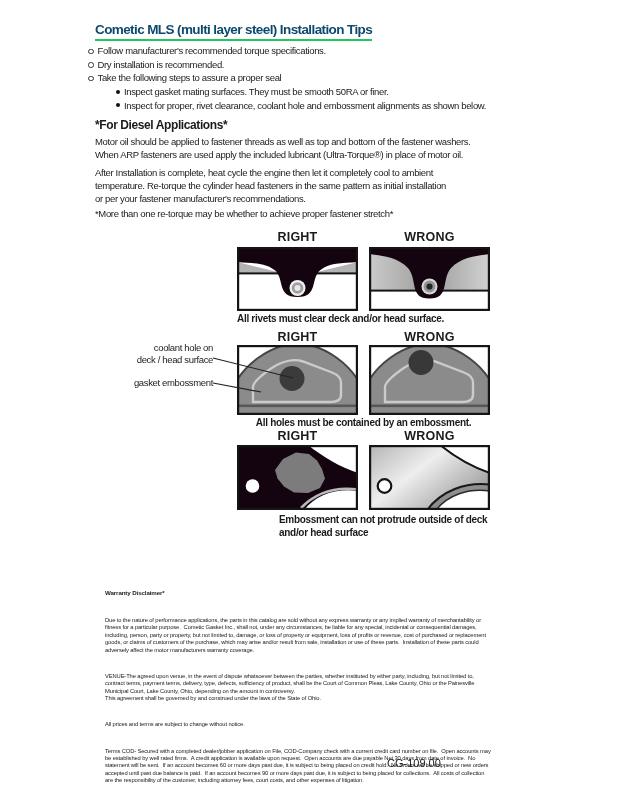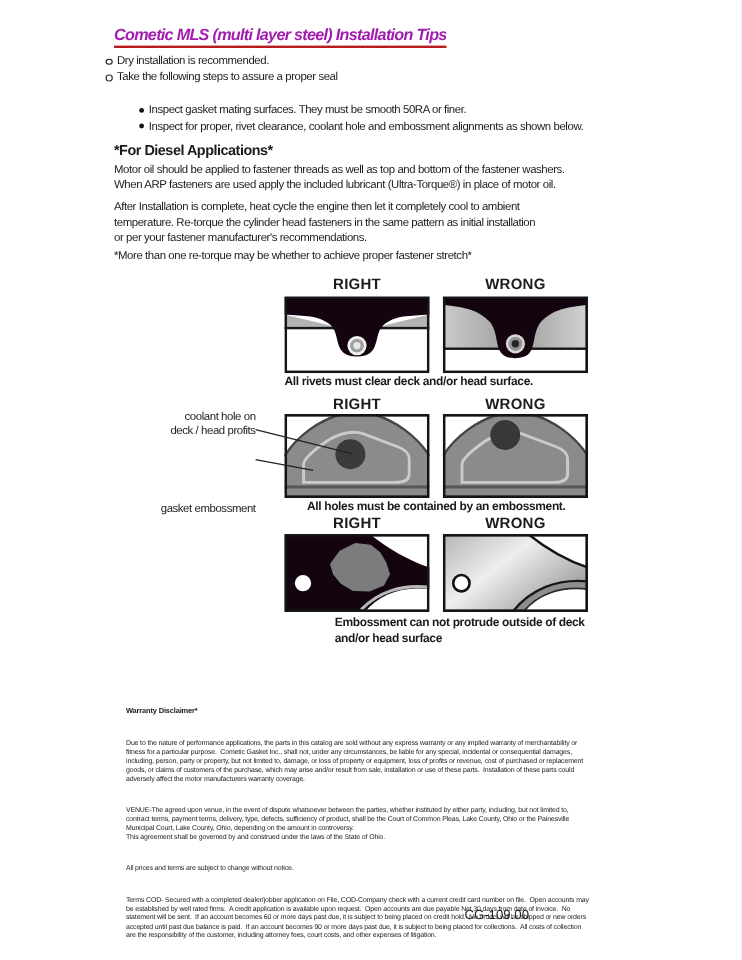--- a/index.html
+++ b/index.html
@@ -1,20 +1,20 @@
 <!DOCTYPE html>
 <html><head>
 <meta charset="utf-8">
 <style>
   html,body{margin:0;padding:0;background:#e8e8e8;}
   #page{position:relative;width:618px;height:800px;background:#ffffff;overflow:hidden;
         font-family:"Liberation Sans", sans-serif;color:#1b1b1b;}
   .abs{position:absolute;}
-  .title{font-size:13.5px;font-weight:bold;letter-spacing:-0.6px;color:#a21caf;
-         border-bottom:2px solid #b91c1c;padding-bottom:2px;display:inline-block;white-space:nowrap;font-style:italic;}
+  .title{font-size:13.5px;font-weight:bold;letter-spacing:-0.6px;color:#0c4a6e;
+         border-bottom:2px solid #22c55e;padding-bottom:2px;display:inline-block;white-space:nowrap;}
   .body-text{font-size:9.5px;letter-spacing:-0.35px;line-height:13px;white-space:pre;}
   .bullet-row{display:flex;align-items:flex-start;line-height:13.5px;font-size:9.5px;letter-spacing:-0.35px;white-space:nowrap;}
   .marker-hollow{flex:0 0 auto;width:3.5px;height:3.5px;border:1px solid #333;border-radius:50%;margin:4.5px 4px 0 0;}
   .marker-solid{flex:0 0 auto;width:4px;height:4px;background:#111;border-radius:50%;margin:4.5px 4px 0 0;}
   .section-heading{font-size:12px;font-weight:bold;letter-spacing:-0.4px;white-space:nowrap;}
   .rw-label{font-size:12.5px;font-weight:bold;letter-spacing:0.2px;text-align:center;width:121px;}
   .caption{font-size:10px;font-weight:bold;letter-spacing:-0.3px;line-height:12.5px;white-space:pre;}
   .annotation{font-size:9.5px;letter-spacing:-0.35px;line-height:12px;text-align:right;white-space:pre;width:95px;}
   .legal{font-size:5.8px;letter-spacing:-0.12px;line-height:7.4px;white-space:pre;}
   .legal p{margin:0 0 4px 0;}
@@ -25,20 +25,24 @@
 </head>
 <body>
 
 <div id="page">
 
   <div class="abs" style="left:95px;top:20px;">
     <span class="title">Cometic MLS (multi layer steel) Installation Tips</span>
   </div>
 
   <div class="abs" style="left:88px;top:44px;">
+    <div class="bullet-row">
+      <span class="marker-hollow"></span>
+      <span>Follow manufacturer's recommended torque specifications.</span>
+    </div>
     <div class="bullet-row">
       <span class="marker-hollow"></span>
       <span>Dry installation is recommended.</span>
     </div>
     <div class="bullet-row">
       <span class="marker-hollow"></span>
       <span>Take the following steps to assure a proper seal</span>
     </div>
   </div>
   <div class="abs" style="left:116px;top:85px;">
@@ -94,22 +98,22 @@
       <circle cx="60.5" cy="39.5" r="3.1" fill="#262626"></circle>
       <rect x="1.1" y="1.1" width="118.8" height="61.8" fill="none" stroke="#151515" stroke-width="2.2"></rect>
     </svg>
   </div>
   <div class="abs caption" style="left:237px;top:313px;">All rivets must clear deck and/or head surface.</div>
 
   <div class="abs rw-label" style="left:237px;top:330px;">RIGHT</div>
   <div class="abs rw-label" style="left:369px;top:330px;">WRONG</div>
 
   <div class="abs annotation" style="left:118px;top:342px;">coolant hole on
-deck / head profits</div>
-  <div class="abs annotation" style="left:118px;top:377px;margin-top:42px;">gasket embossment</div>
+deck / head surface</div>
+  <div class="abs annotation" style="left:118px;top:377px;">gasket embossment</div>
 
   <div class="abs" style="left:237px;top:345px;">
     <svg width="121" height="70" viewBox="0 0 121 70">
       <rect x="0" y="0" width="121" height="70" fill="#8b8b8b"></rect>
       <path d="M0,0 L48,0 C29,5 11,18 0,35 Z" fill="#ffffff"></path>
       <path d="M121,0 L73,0 C92,5 110,18 121,35 Z" fill="#ffffff"></path>
       <path d="M48,0 C29,5 11,18 0,35" fill="none" stroke="#454545" stroke-width="2"></path>
       <path d="M73,0 C92,5 110,18 121,35" fill="none" stroke="#454545" stroke-width="2"></path>
       <path d="M16,57 L16,42 C16,38 22,32 34,23.5 C45,16 57,13.5 66,16.5 L95,27.5 C101.5,30 104,33.5 104,37.5 L104,50 C104,55 100,57 93,57 Z" fill="none" stroke="#cbcbcb" stroke-width="2.4"></path>
       <rect x="0" y="59.5" width="121" height="2.6" fill="#585858"></rect>

